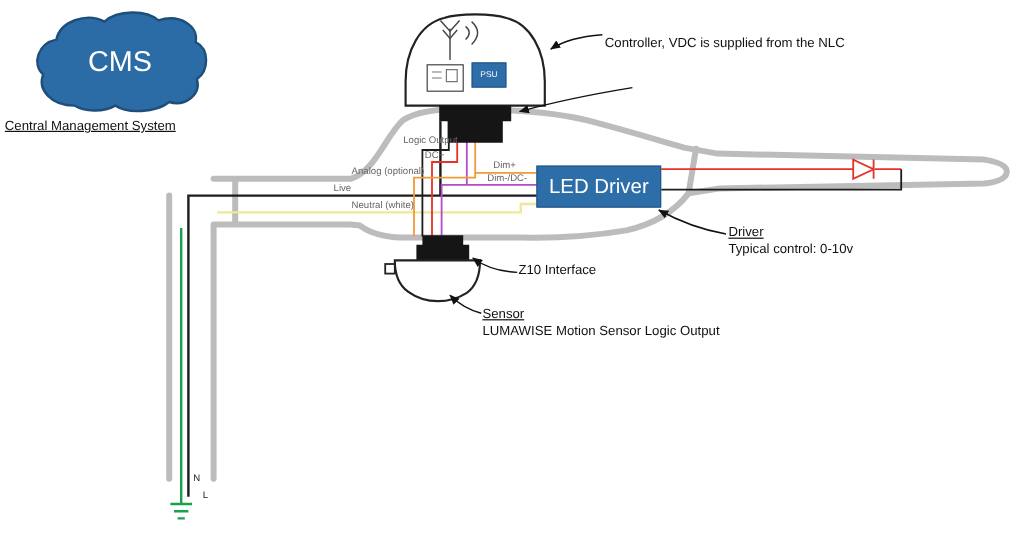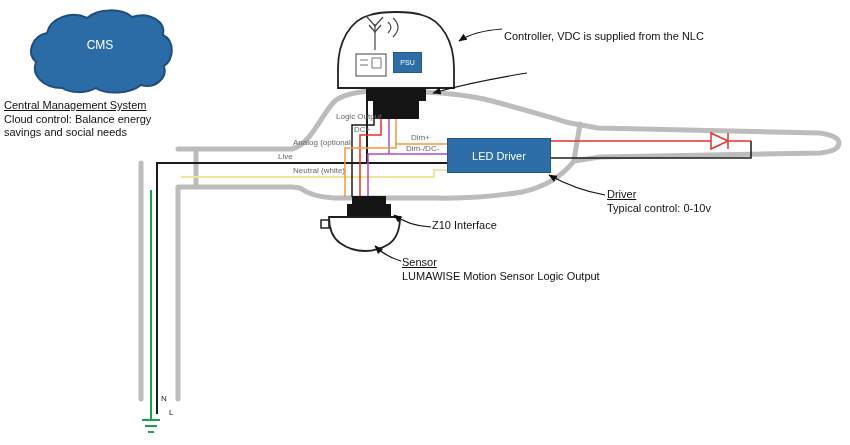--- a/index.html
+++ b/index.html
@@ -6,24 +6,24 @@
   #stage{position:relative;width:850px;height:445px;background:#fff;overflow:hidden;
          font-family:"Liberation Sans",sans-serif;}
   #wiring{position:absolute;left:0;top:0;}
   .lbl{position:absolute;font-size:11px;line-height:13px;color:#111;white-space:nowrap;}
   .u{text-decoration:underline;}
   .wrap{white-space:normal;width:162px;}
   .wlbl{position:absolute;font-size:8px;line-height:9px;color:#666;white-space:nowrap;}
   .tinylbl{position:absolute;font-size:8px;line-height:9px;color:#222;}
   .bluebox{position:absolute;background:#2d6da8;border:1px solid #24578a;color:#fff;
            display:flex;align-items:center;justify-content:center;box-sizing:border-box;}
-  #led-driver-box{left:447px;top:138px;width:104px;height:35px;font-size:11px;}
+  #led-driver-box{left:447px;top:138px;width:104px;height:35px;font-size:17px;}
   #psu-box{left:393px;top:52px;width:29px;height:21px;font-size:7px;}
   #cms-text{position:absolute;left:60px;top:38px;width:80px;text-align:center;
-            color:#fff;font-size:12px;}
+            color:#fff;font-size:24px;}
 </style>
 </head>
 <body>
 
 <div id="stage">
 
   <svg id="wiring" width="850" height="445" viewBox="0 0 850 445">
     <defs>
       <marker id="ah" markerWidth="9" markerHeight="8" refX="6.5" refY="3" orient="auto">
         <path d="M0,0 L7,3 L0,6 Z" fill="#111"></path>
@@ -86,21 +86,20 @@
       <path d="M 527,73 Q 472,82 433,93" marker-end="url(#ah)"></path>
       <path d="M 431,227 Q 409,226 394,215" marker-end="url(#ah)"></path>
       <path d="M 401,261 Q 386,257 375,246" marker-end="url(#ah)"></path>
       <path d="M 605,195 Q 576,190 549,175" marker-end="url(#ah)"></path>
     </g>
   </svg>
 
   <div id="cms-text">CMS</div>
 
   <div class="lbl u" style="left:4px;top:99px;">Central Management System</div>
-  <div class="lbl wrap" style="left:4px;top:113px;">Cloud control: Balance energy savings and social needs</div>
 
   <div class="lbl" style="left:504px;top:30px;">Controller, VDC is supplied from the NLC</div>
 
   <div id="psu-box" class="bluebox">PSU</div>
   <div id="led-driver-box" class="bluebox">LED Driver</div>
 
   <div class="lbl u" style="left:607px;top:188px;">Driver</div>
   <div class="lbl" style="left:607px;top:202px;">Typical control: 0-10v</div>
 
   <div class="lbl" style="left:432px;top:219px;">Z10 Interface</div>

